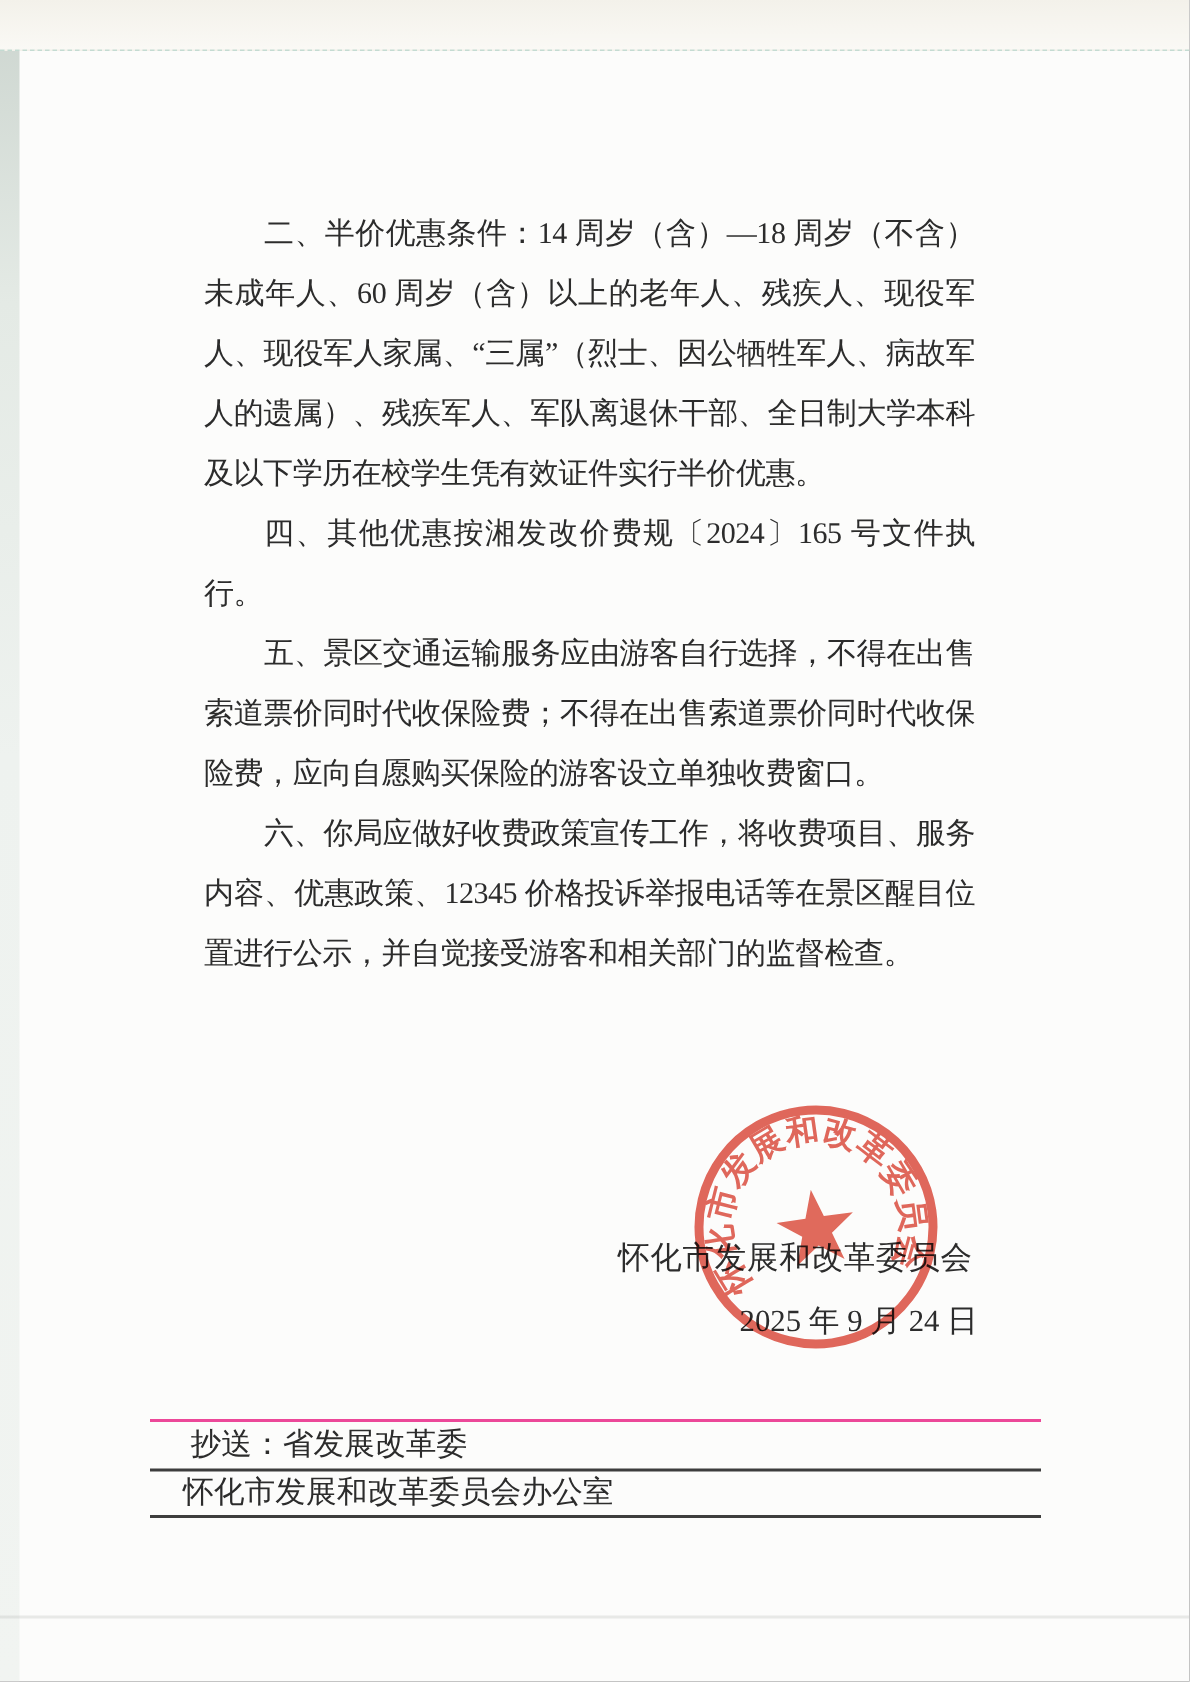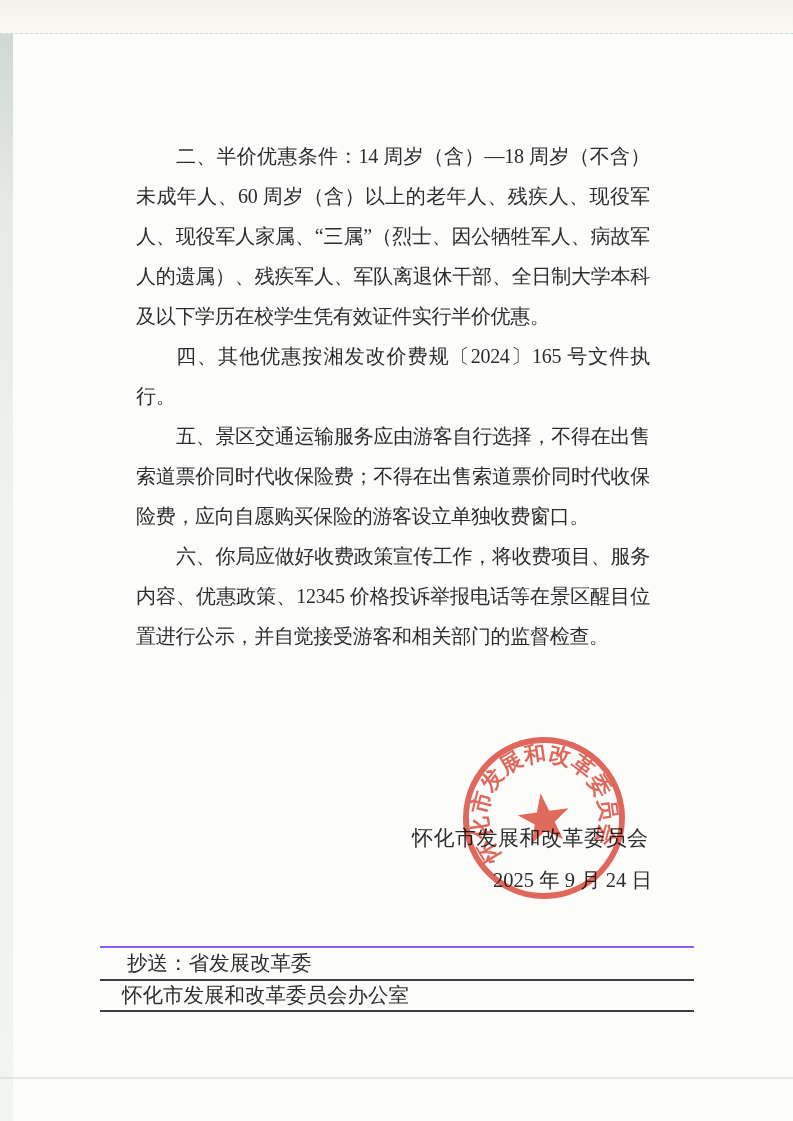--- a/index.html
+++ b/index.html
@@ -53,21 +53,21 @@
   .seal text{
     font-family:"Liberation Serif","DejaVu Serif",serif;
     font-weight:bold;
   }
   
   .footer{
     position:absolute;left:100px;top:946px;width:594px;
     font-size:20.5px;
   }
   .footer-row-cc{
-    border-top:2px solid #8b5cf6;
+    border-top:2px solid #ec4899;
     border-bottom:2px solid #3d3d3d;
     height:31px;line-height:31px;
     padding-left:27px;
   }
   .footer-row-issue{
     display:flex;justify-content:space-between;
     border-bottom:2px solid #3d3d3d;
     height:29px;line-height:29px;
     padding:0 10px 0 22px;
     gap:32px;

